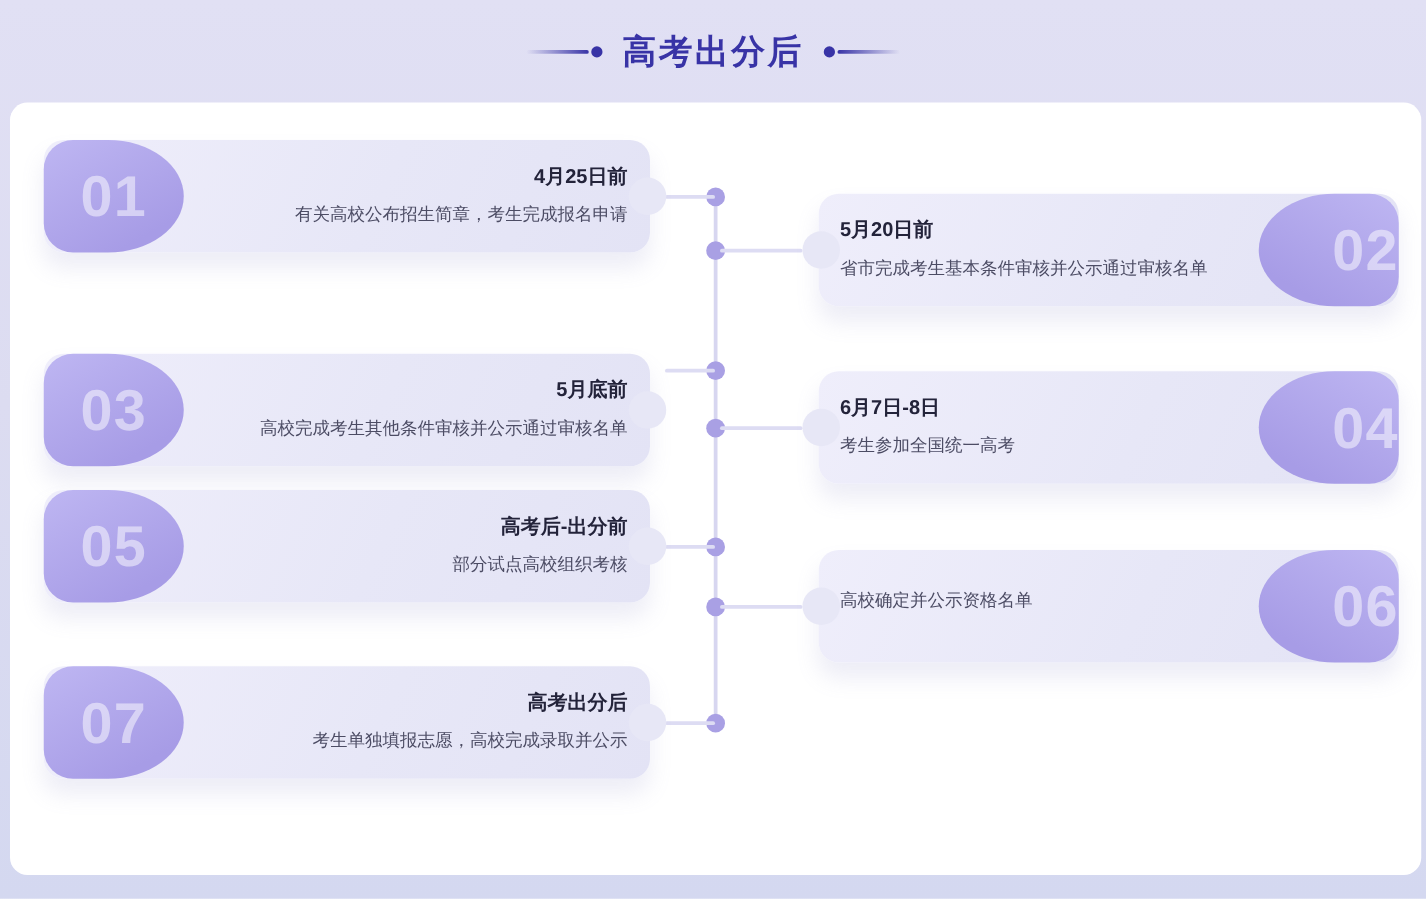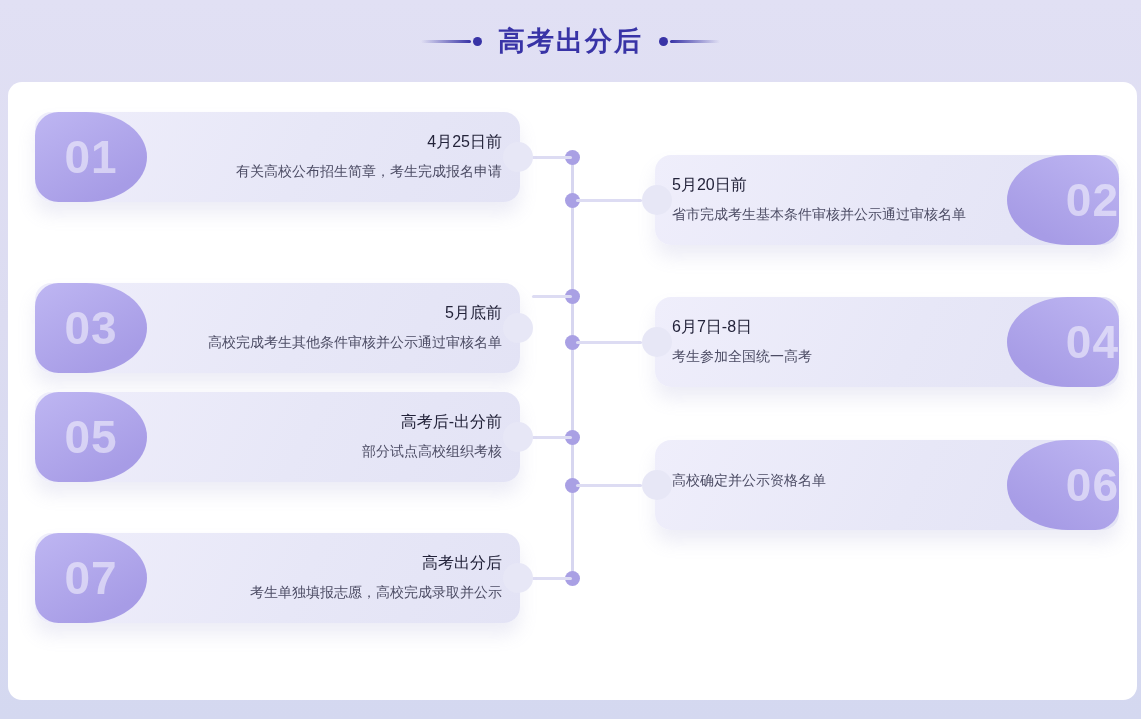--- a/index.html
+++ b/index.html
@@ -83,21 +83,21 @@
   }
   .badge .num {
     font-size: 46px; font-weight: bold; line-height: 1;
     color: rgba(255, 255, 255, 0.5); letter-spacing: 1px;
   }
 
   .card-content { position: absolute; top: 20px; }
   .card.left  .card-content { left: 128px; right: 18px; }
   .card.right .card-content { left: 17px;  right: 124px; }
   .card-title {
-    font-size: 16px; font-weight: normal; color: #23233a; line-height: 19px;
+    font-size: 16px; font-weight: bold; color: #23233a; line-height: 19px;
   }
   .card-desc {
     font-size: 14px; color: #4c4c64; line-height: 18px; margin-top: 11px;
   }
 
   
   .pos-1 { top: 112px; } .pos-2 { top: 155px; } .pos-3 { top: 251px; margin-top: 32px; }
   .pos-4 { top: 297px; } .pos-5 { top: 392px; padding-left: 24px; } .pos-6 { top: 440px; }
   .pos-7 { top: 533px; }
 </style>

